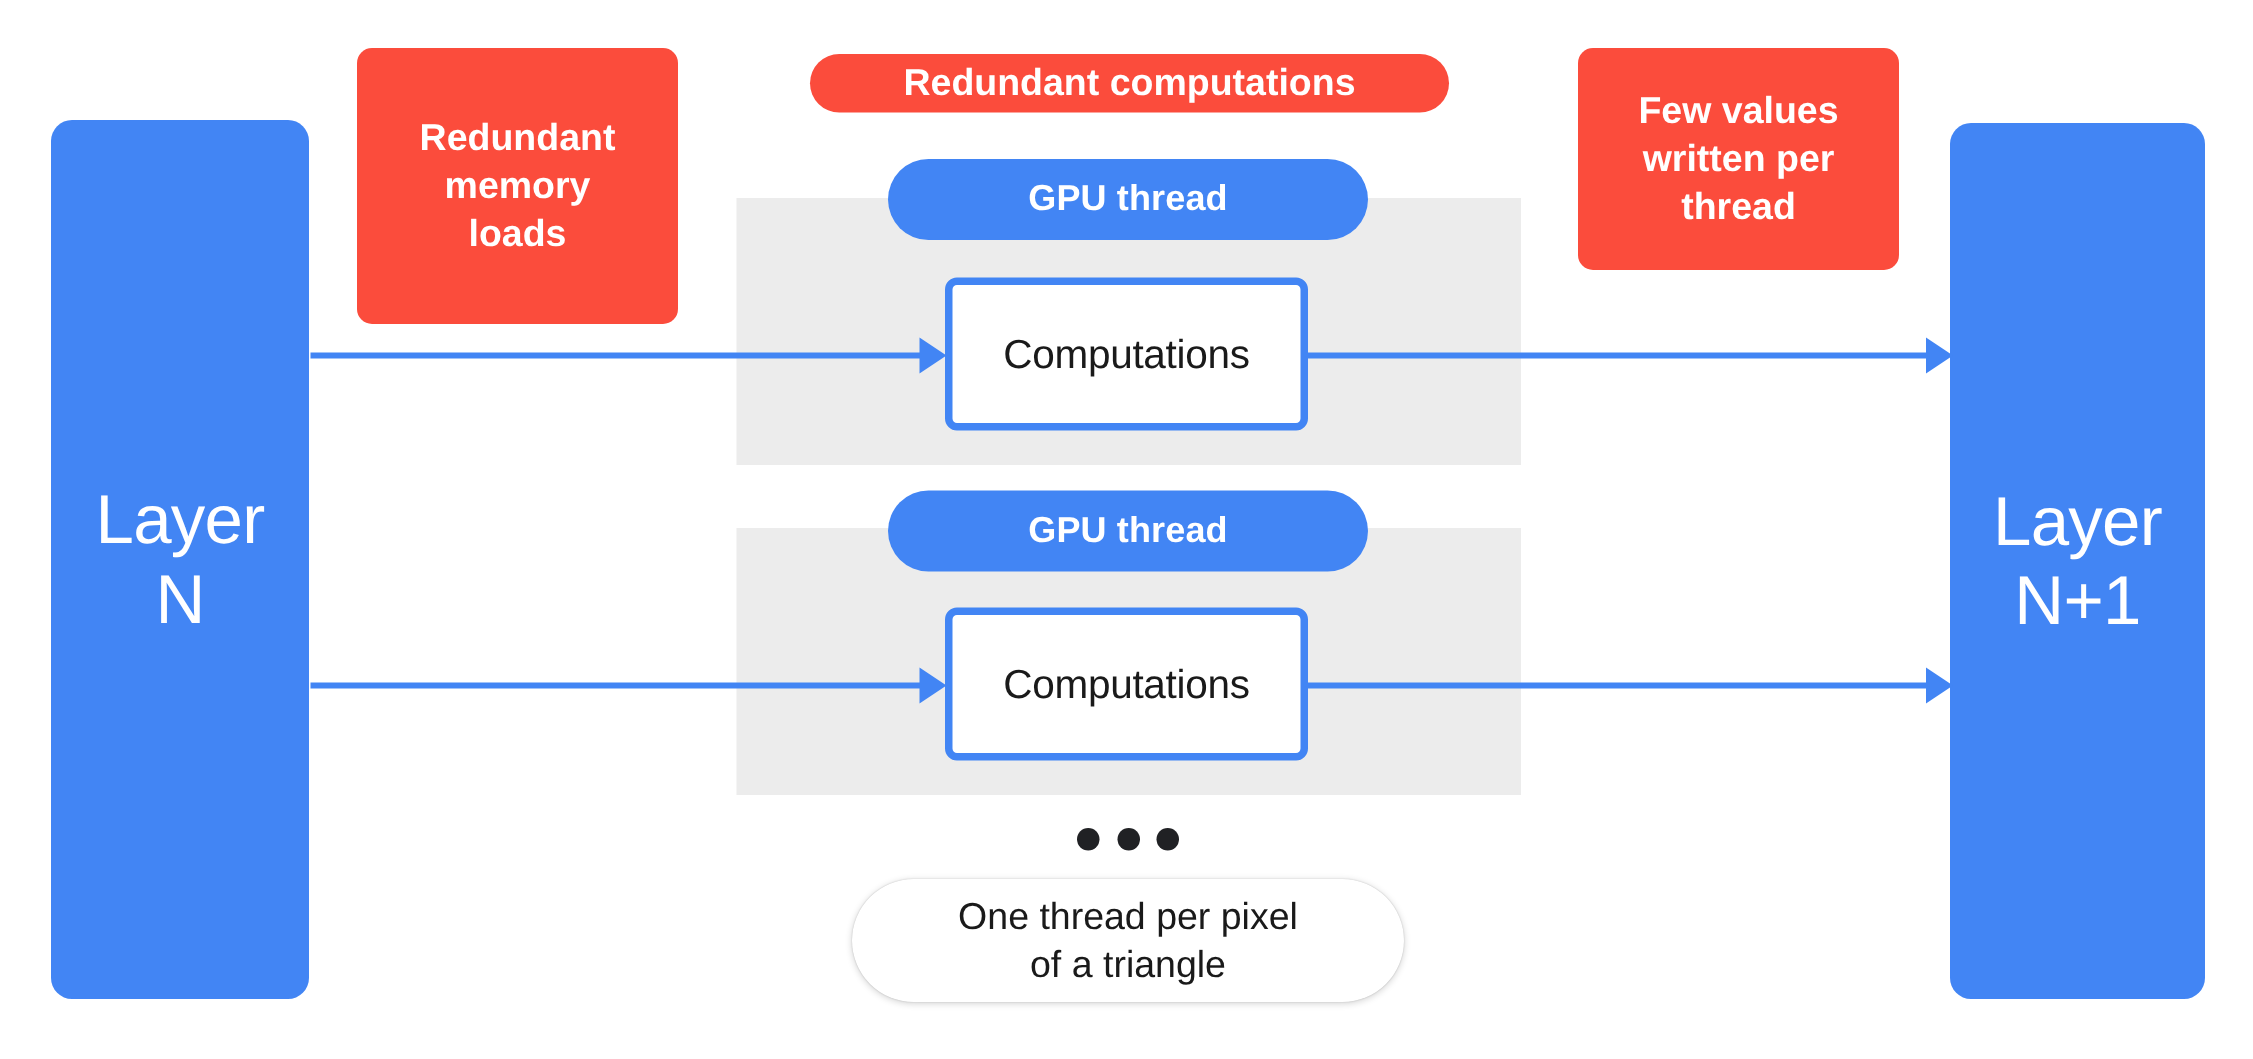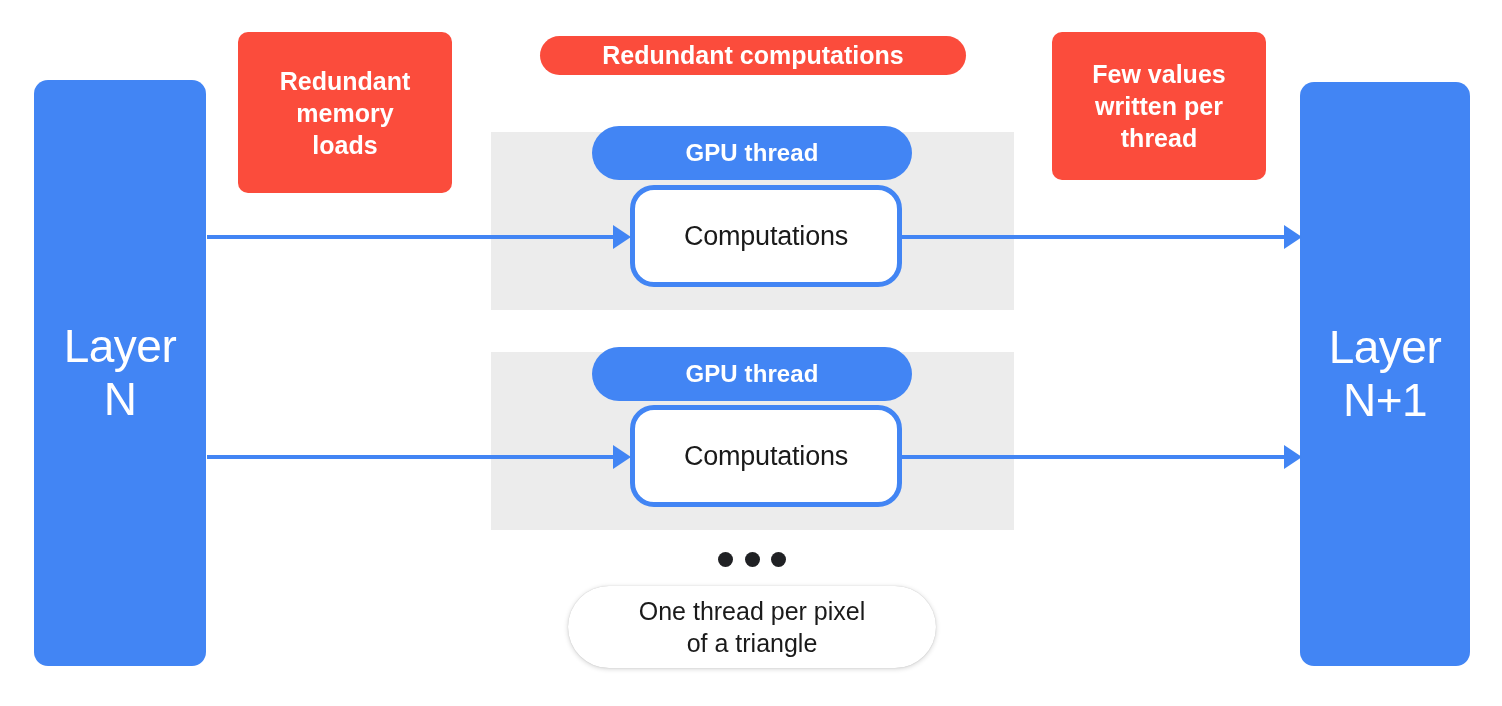--- a/index.html
+++ b/index.html
@@ -57,34 +57,33 @@
     height: 54px;
     background: #4285f4;
     border-radius: 27px;
     color: #ffffff;
     display: flex;
     align-items: center;
     justify-content: center;
     font-size: 24px;
     font-weight: 700;
     letter-spacing: 0.1px;
-    margin-top: 20px;
   }
   #gpu-pill-1 { top: 106px; }
   #gpu-pill-2 { top: 327px; }
 
   
   .comp-box {
     position: absolute;
     left: 630px;
-    width: 272px;
+    width: 242px;
     height: 102px;
     background: #ffffff;
     border: 5px solid #4285f4;
-    border-radius: 24px;
+    border-radius: 8px;
     box-sizing: border-box;
     display: flex;
     align-items: center;
     justify-content: center;
     font-size: 27px;
     color: #1a1a1a;
     font-weight: 400;
     letter-spacing: -0.2px;
   }
   #comp-box-1 { top: 185px; }
@@ -100,21 +99,21 @@
     align-items: center;
     justify-content: center;
     text-align: center;
     font-size: 25px;
     line-height: 1.28;
     font-weight: 700;
     white-space: pre-line;
     padding: 0 12px;
     box-sizing: border-box;
   }
-  #red-memory-loads  { left: 238px;  top: 32px; width: 214px; height: 161px; }
+  #red-memory-loads  { left: 238px;  top: 32px; width: 214px; height: 184px; }
   #red-values-written{ left: 1052px; top: 32px; width: 214px; height: 148px; }
 
   .red-pill {
     position: absolute;
     left: 540px;
     top: 36px;
     width: 426px;
     height: 39px;
     background: #fb4c3c;
     border-radius: 25px;

